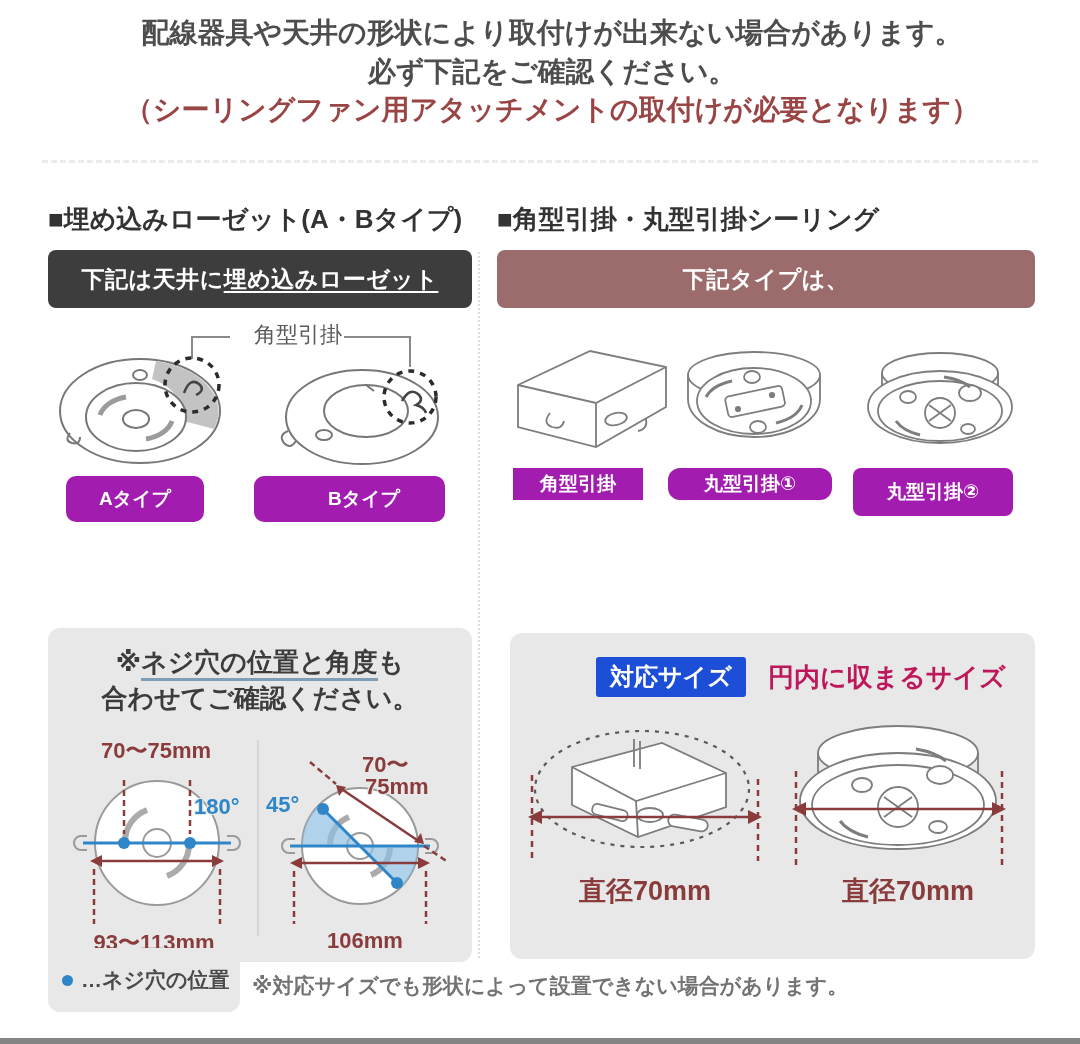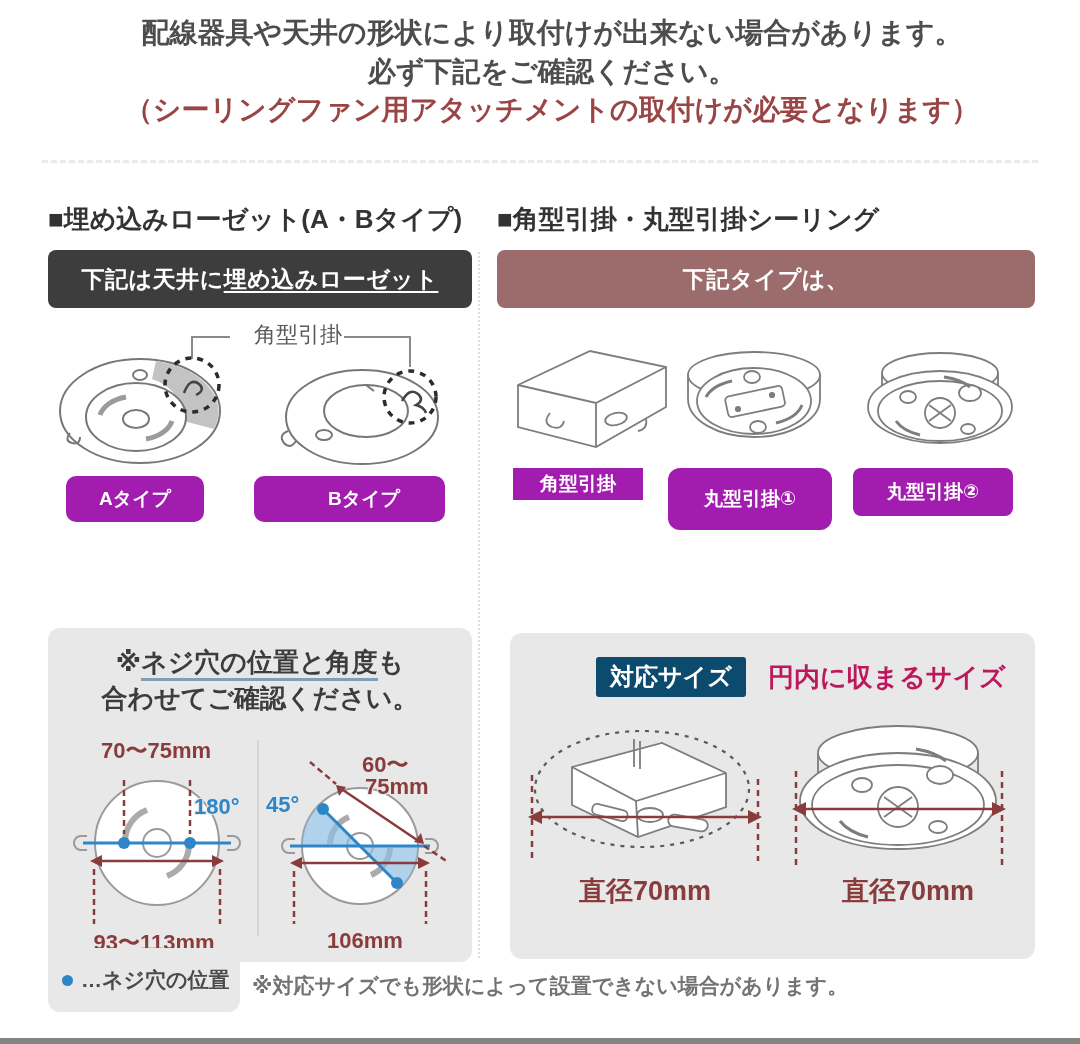--- a/index.html
+++ b/index.html
@@ -32,21 +32,21 @@
                font-size:26px;font-weight:bold;color:#3c3c3c;line-height:1.4;}
   .panel-title .u{border-bottom:3px solid #7f9eb8;padding-bottom:1px;}
   .mini-divider{position:absolute;left:209px;top:112px;height:196px;width:0;border-left:2px solid #d6d6d6;}
 
   .dim-label{position:absolute;font-size:22px;font-weight:bold;color:#8a3c3c;text-align:center;
              text-shadow:-1px -1px 0 #e8e8e8,1px -1px 0 #e8e8e8,-1px 1px 0 #e8e8e8,1px 1px 0 #e8e8e8;}
   .angle-label{position:absolute;font-size:22px;font-weight:bold;color:#2e86c8;
              text-shadow:-1px -1px 0 #e8e8e8,1px -1px 0 #e8e8e8,-1px 1px 0 #e8e8e8,1px 1px 0 #e8e8e8;}
   .dia-label{position:absolute;font-size:27px;font-weight:bold;color:#8a3c3c;text-align:center;}
 
-  .size-chip{position:absolute;left:86px;top:24px;background:#0c4a6e;color:#fff;font-size:24px;
+  .size-chip{position:absolute;left:86px;top:24px;background:#1d4ed8;color:#fff;font-size:24px;
              font-weight:bold;padding:4px 14px;border-radius:3px;}
   .size-caption{position:absolute;left:258px;top:27px;font-size:26px;font-weight:bold;color:#be185d;}
 
   .legend-box{position:absolute;left:48px;top:948px;width:192px;height:64px;background:#e8e8e8;
               border-radius:0 0 12px 12px;display:flex;align-items:center;padding-left:14px;box-sizing:border-box;}
   .legend-dot{width:11px;height:11px;border-radius:50%;background:#2e86c8;margin-right:8px;flex:0 0 auto;}
   .legend-text{font-size:21px;color:#4a4a4a;font-weight:bold;}
   .footnote{position:absolute;left:252px;top:972px;font-size:21px;color:#737373;font-weight:bold;}
 
   .hanger-label{position:absolute;left:228px;top:320px;width:140px;text-align:center;
@@ -165,21 +165,21 @@
         <line x1="32" y1="135" x2="164" y2="135"></line>
         <line x1="32" y1="143" x2="32" y2="196" stroke-dasharray="6 4"></line>
         <line x1="164" y1="143" x2="164" y2="196" stroke-dasharray="6 4"></line>
       </g>
       <polygon points="74,57 84,59 77,68" fill="#8a3c3c"></polygon>
       <polygon points="162,116 152,114 159,105" fill="#8a3c3c"></polygon>
       <polygon points="28,135 40,129 40,141" fill="#8a3c3c"></polygon>
       <polygon points="168,135 156,129 156,141" fill="#8a3c3c"></polygon>
     </svg>
     <div class="angle-label" style="left:218px;top:164px;">45°</div>
-    <div class="dim-label" style="left:314px;top:122px;">60〜</div>
+    <div class="dim-label" style="left:314px;top:122px;">70〜</div>
     <div class="dim-label" style="left:317px;top:146px;">75mm</div>
     <div class="dim-label" style="left:214px;top:300px;width:206px;">106mm</div>
   </div>
 
   <div class="legend-box">
     <span class="legend-dot"></span>
     <span class="legend-text">…</span>
     <span class="legend-text">ネジ穴の位置</span>
   </div>
 
@@ -217,21 +217,21 @@
       <path d="M429,70 l22,16 M451,70 l-22,16" fill="none"></path>
       <ellipse cx="408" cy="62" rx="8" ry="6"></ellipse>
       <ellipse cx="468" cy="94" rx="7" ry="5"></ellipse>
       <ellipse cx="470" cy="58" rx="11" ry="8"></ellipse>
       <path d="M396,86 a44,26 0 0 0 24,14" fill="none" stroke-width="3"></path>
       <path d="M470,52 a44,22 0 0 0 -26,-10" fill="none" stroke-width="3"></path>
     </g>
   </svg>
 
   <div class="chip" style="left:513px;top:468px;width:130px;height:32px;border-radius:0;">角型引掛</div>
-  <div class="chip" style="left:668px;top:468px;width:164px;height:62px;border-radius:12px;">丸型引掛①</div>
+  <div class="chip" style="left:668px;top:468px;width:164px;height:32px;border-radius:12px;">丸型引掛①</div>
   <div class="chip" style="left:853px;top:468px;width:160px;height:48px;border-radius:8px;">丸型引掛②</div>
 
   <div class="panel" style="left:510px;top:633px;width:525px;height:326px;">
     <div class="size-chip">対応サイズ</div>
     <div class="size-caption">円内に収まるサイズ</div>
 
     <svg class="svg-abs" style="left:8px;top:76px;" width="255" height="168" viewBox="0 0 255 168">
       <ellipse cx="124" cy="80" rx="107" ry="58" fill="none" stroke="#5a5a5a" stroke-width="2.2" stroke-dasharray="4 6"></ellipse>
       <g fill="#ffffff" stroke="#7d7d7d" stroke-width="1.8">
         <path d="M54,58 L144,34 L208,64 L208,98 L120,128 L54,96 Z"></path>

